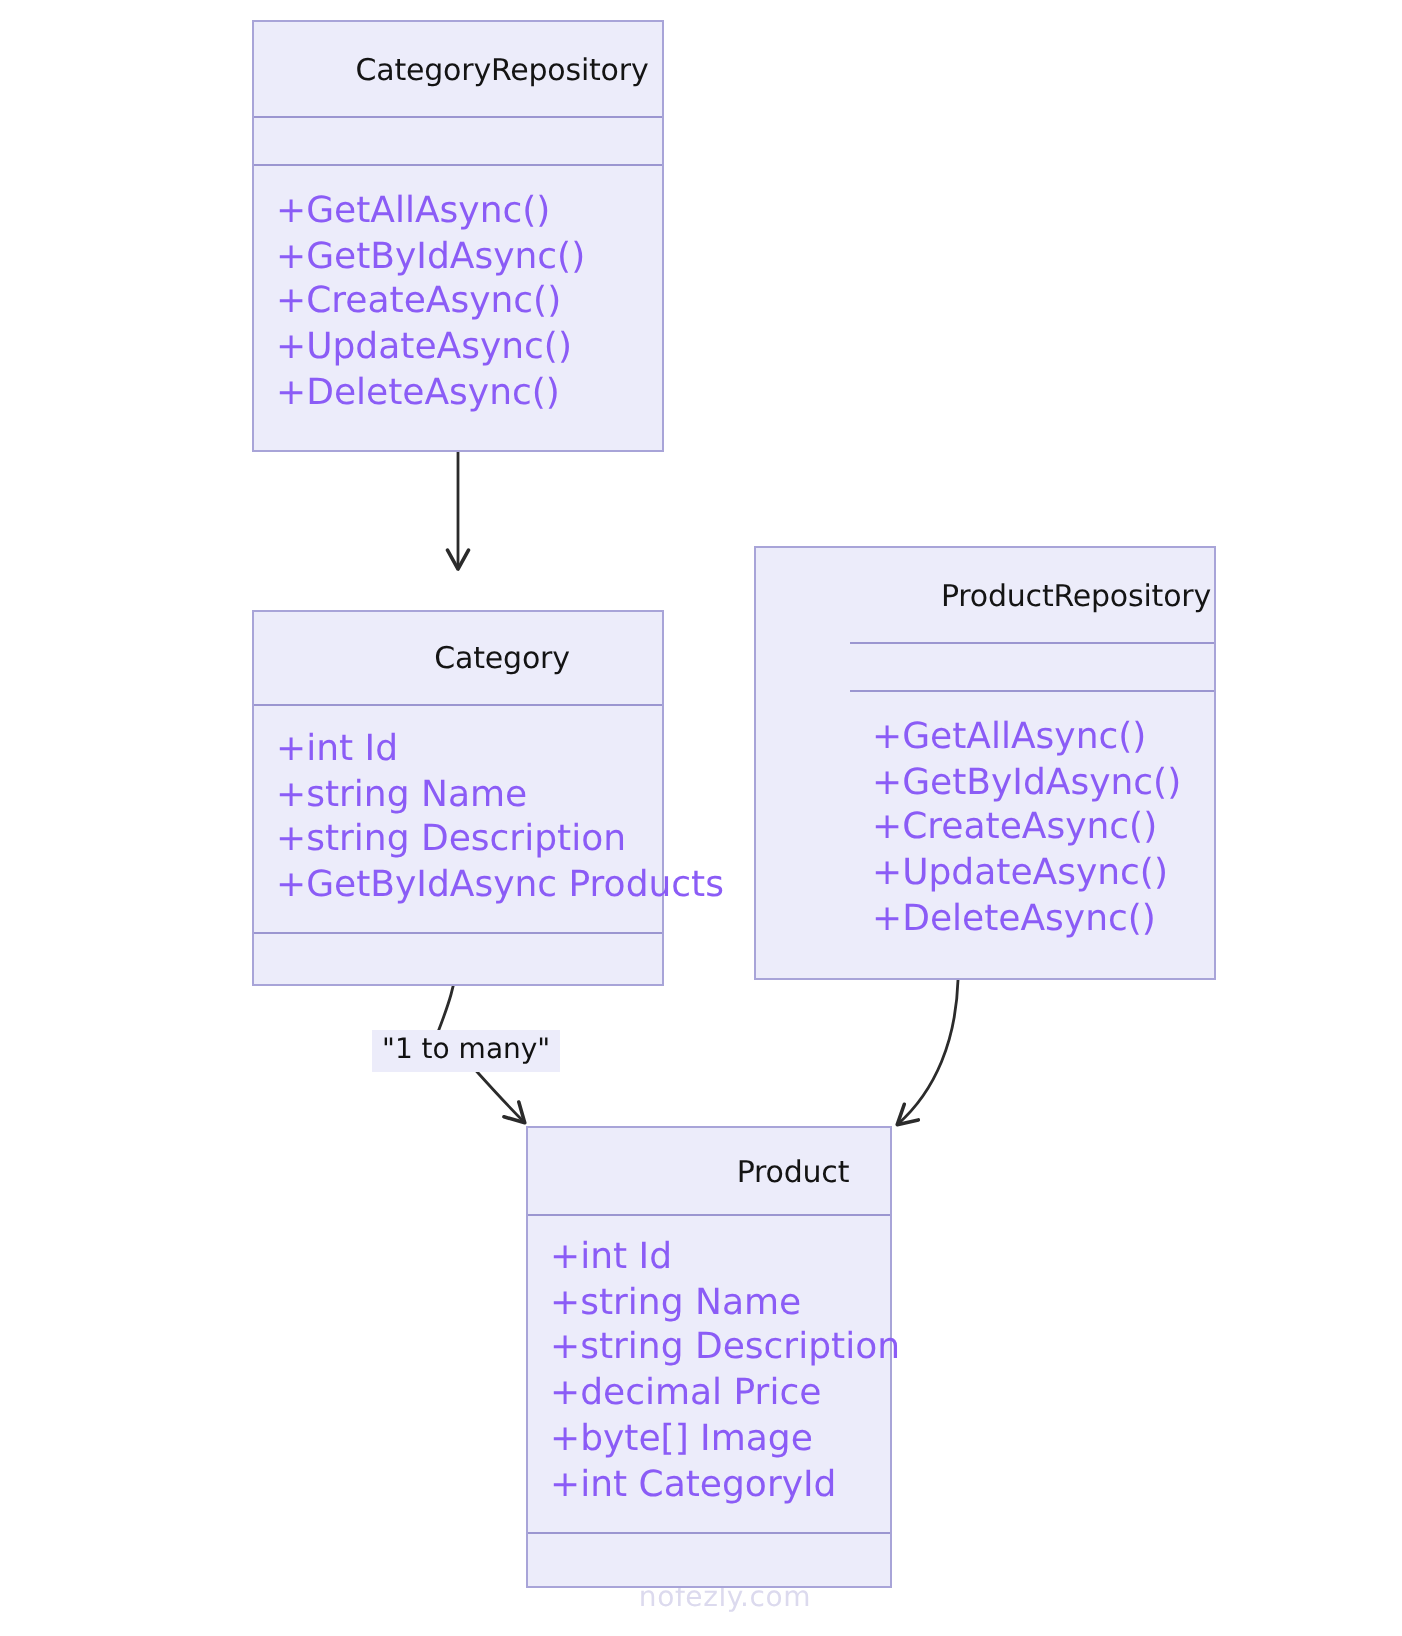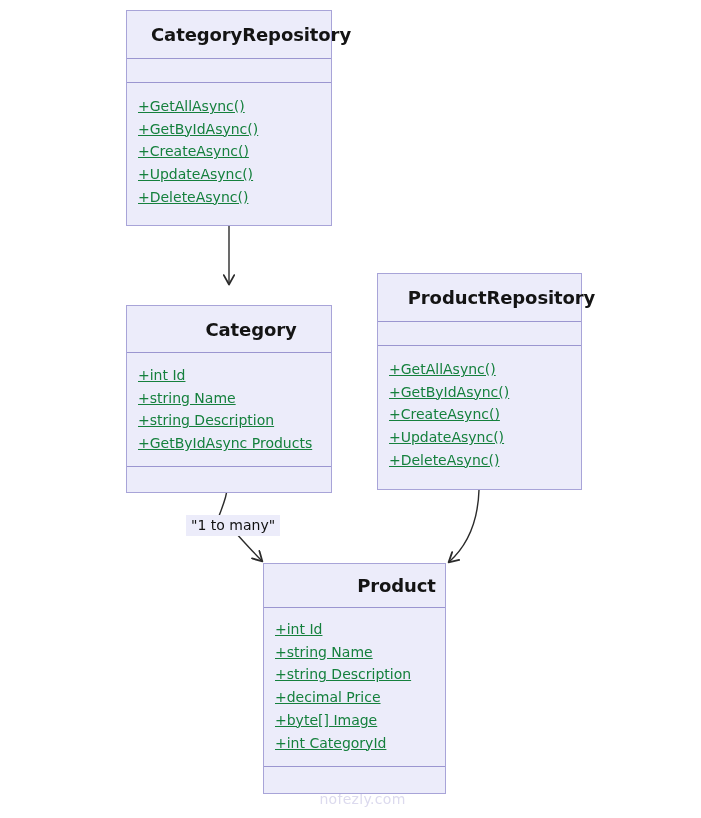--- a/index.html
+++ b/index.html
@@ -26,57 +26,56 @@
   .uml-class {
     position: absolute;
     box-sizing: border-box;
     background: #ececfa;
     border: 1px solid #a8a4d8;
     z-index: 3;
   }
   .uml-title {
     box-sizing: border-box;
     text-align: center;
-    font-weight: bold;
-    font-size: 18px;
+    font-weight: normal;
+    font-size: 15px;
     color: #141414;
     letter-spacing: -0.1px;
     display: flex;
     align-items: center;
     justify-content: center;
     margin-left: 44px;
   }
   .uml-compartment {
     box-sizing: border-box;
     border-top: 1px solid #9b96d0;
     padding: 9px 0 9px 11px;
   }
   .uml-compartment.empty {
     padding: 0;
   }
   .uml-row {
-    font-size: 14px;
-    color: #15803d;
+    font-size: 18px;
+    color: #8b5cf6;
     line-height: 22.7px;
     white-space: nowrap;
-    text-decoration: underline;
   }
 
   
   #box-category-repository { left: 126px; top: 10px;  width: 206px; }
   #box-category-repository .uml-title { height: 47px; }
   #box-category-repository .sep-a { height: 24px; }
   #box-category-repository .ops { height: 143px; padding-top: 12px; }
 
   #box-category { left: 126px; top: 305px; width: 206px; }
   #box-category .uml-title { height: 46px; }
   #box-category .attrs { height: 114px; padding-top: 11px; }
   #box-category .ops { height: 26px; }
 
-  #box-product-repository { left: 377px; top: 273px; width: 205px; }
+  #box-product-repository { left: 377px; top: 273px; width: 231px; padding-left: 47px; }
   #box-product-repository .uml-title { height: 47px; }
   #box-product-repository .sep-a { height: 24px; }
   #box-product-repository .ops { height: 144px; padding-top: 12px; }
 
   #box-product { left: 263px; top: 563px; width: 183px; }
   #box-product .uml-title { height: 43px; padding-left: 40px; }
   #box-product .attrs { height: 159px; padding-top: 10px; }
   #box-product .ops { height: 27px; }
 
   

